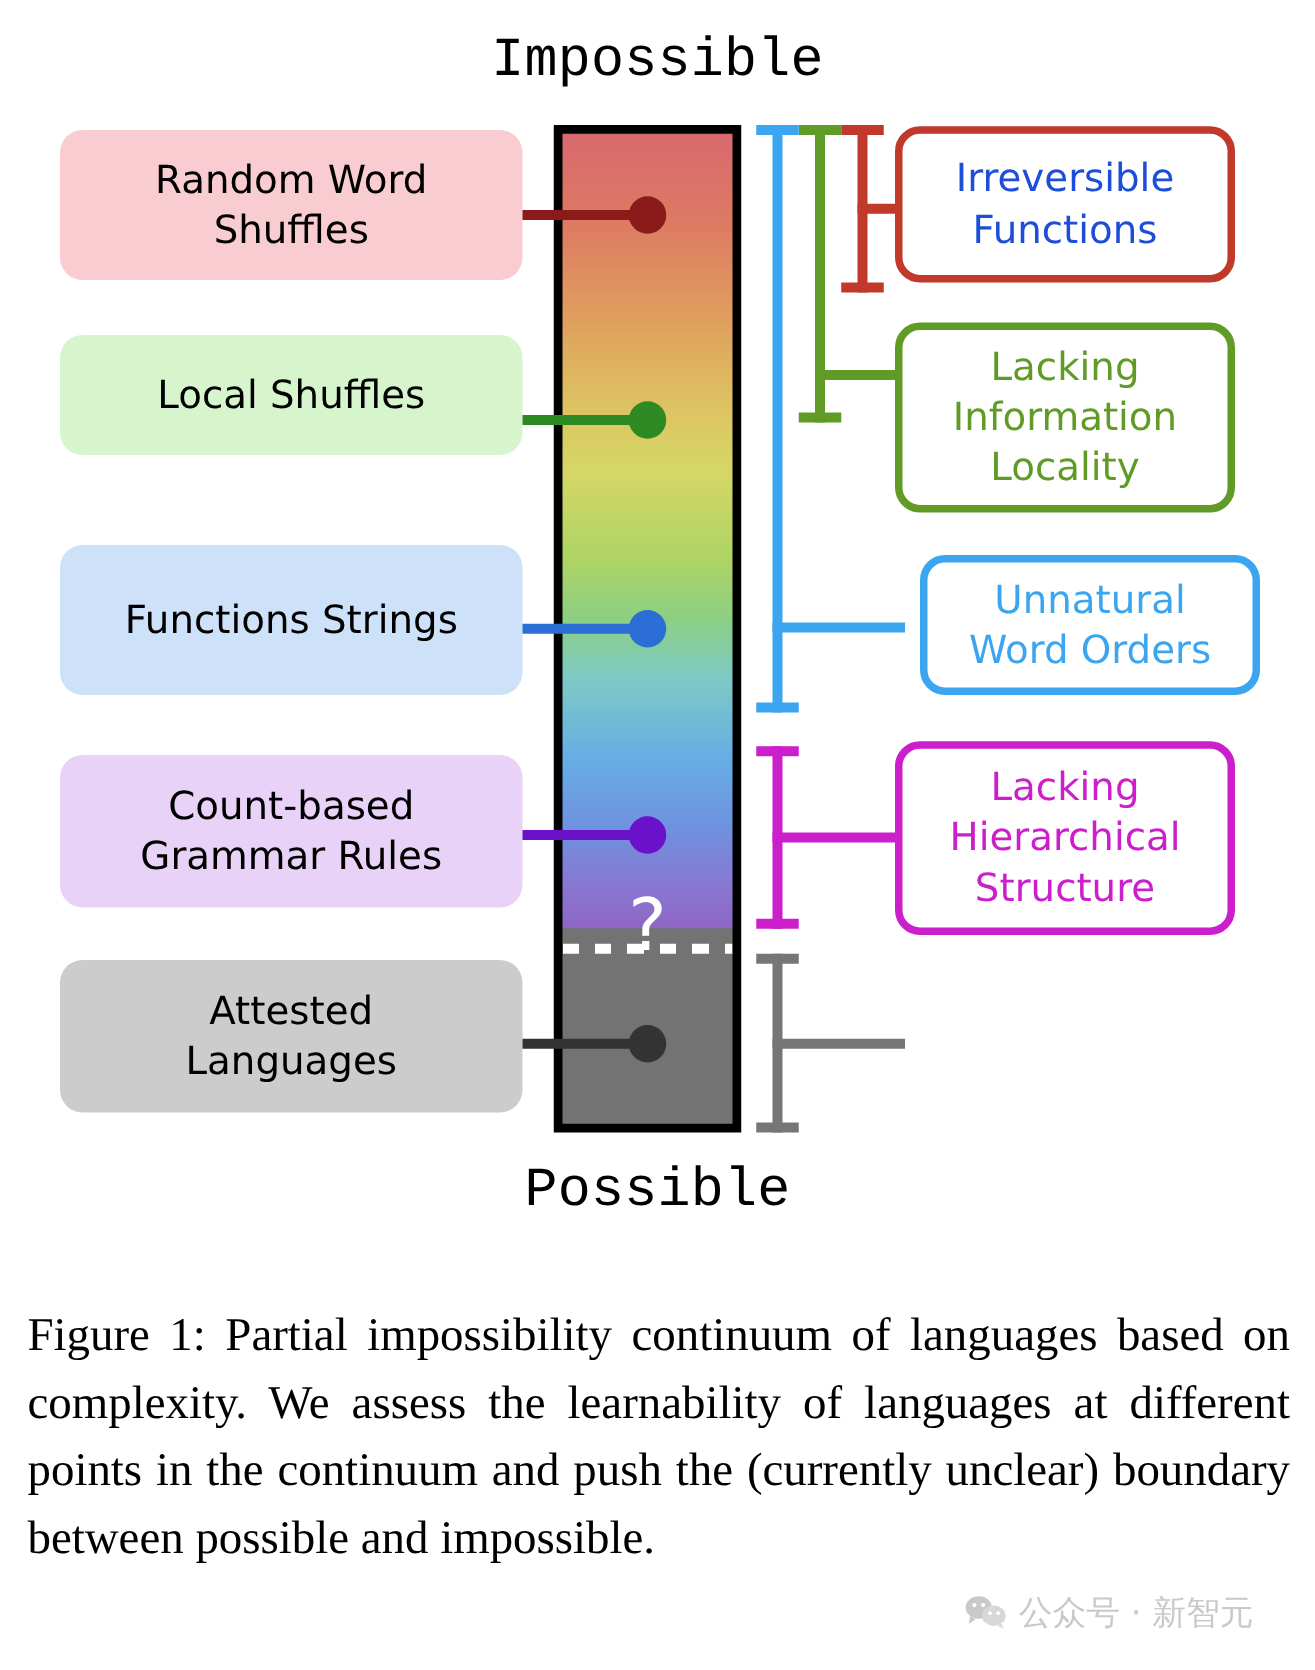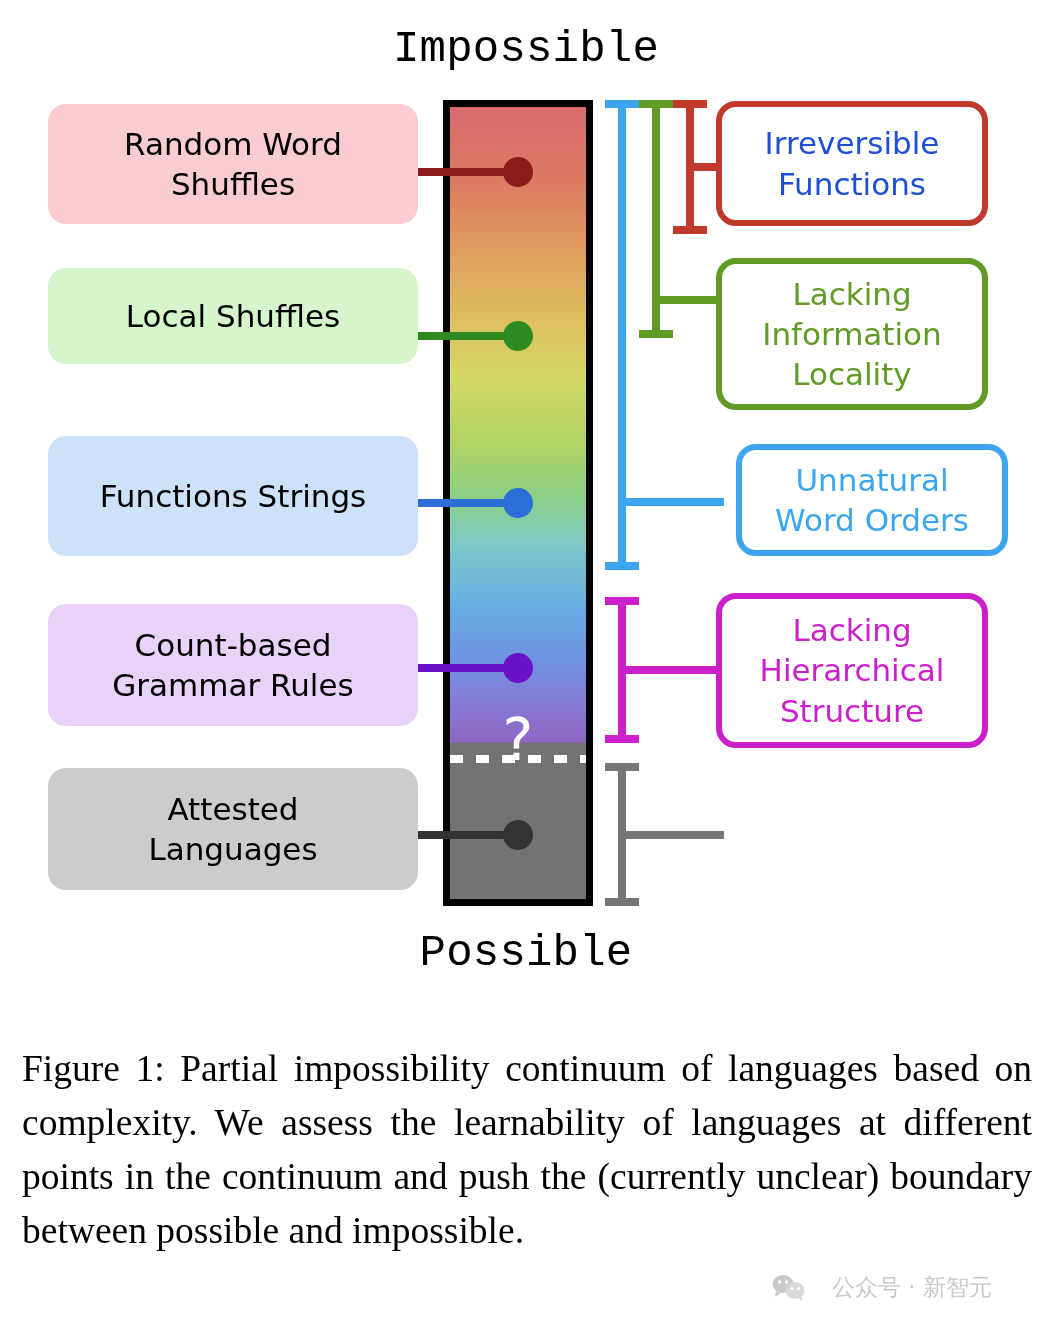--- a/index.html
+++ b/index.html
@@ -63,21 +63,21 @@
         font-size:31px;line-height:1.30;box-sizing:border-box;padding:4px 10px;}
 
   
   .caption{position:absolute;left:22px;top:1042px;width:1010px;
            font-family:"Liberation Serif","DejaVu Serif",serif;
            font-size:37.5px;line-height:1.44;color:#000;text-align:justify;
            text-align-last:left;}
 
   
   .watermark{position:absolute;left:772px;top:1272px;display:flex;align-items:center;
-             gap:26px;color:#c9c9c9;font-size:23px;
+             gap:9px;color:#c9c9c9;font-size:27px;
              font-family:"DejaVu Sans","Liberation Sans",sans-serif;}
 </style>
 </head>
 <body>
 
 <div class="figure">
 
   <div class="pole" id="pole-top">Impossible</div>
 
   <div class="bar-outer">

